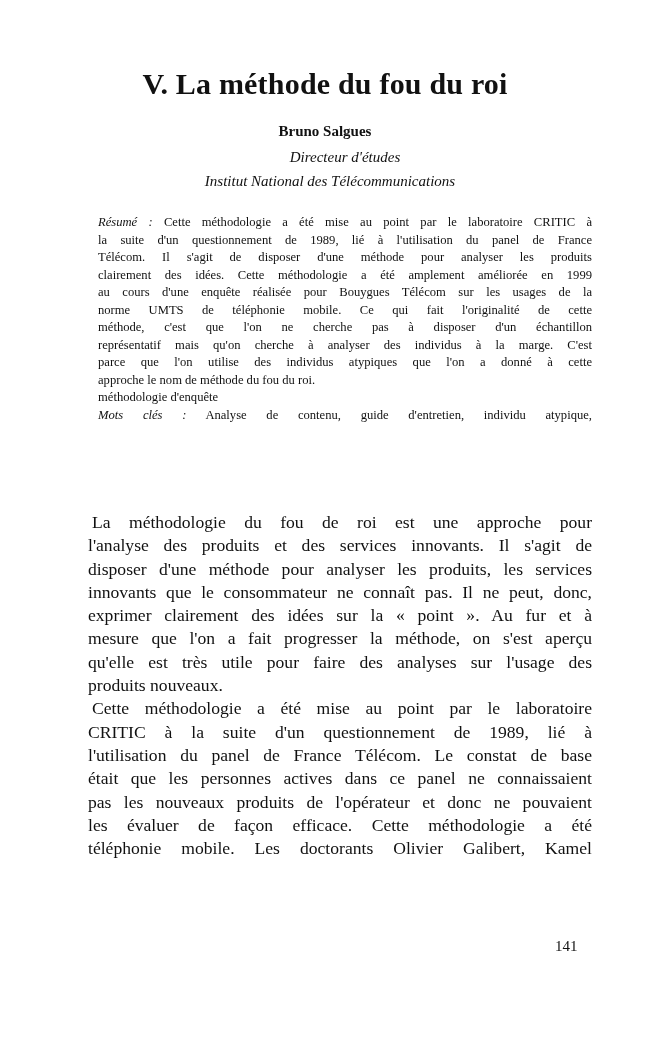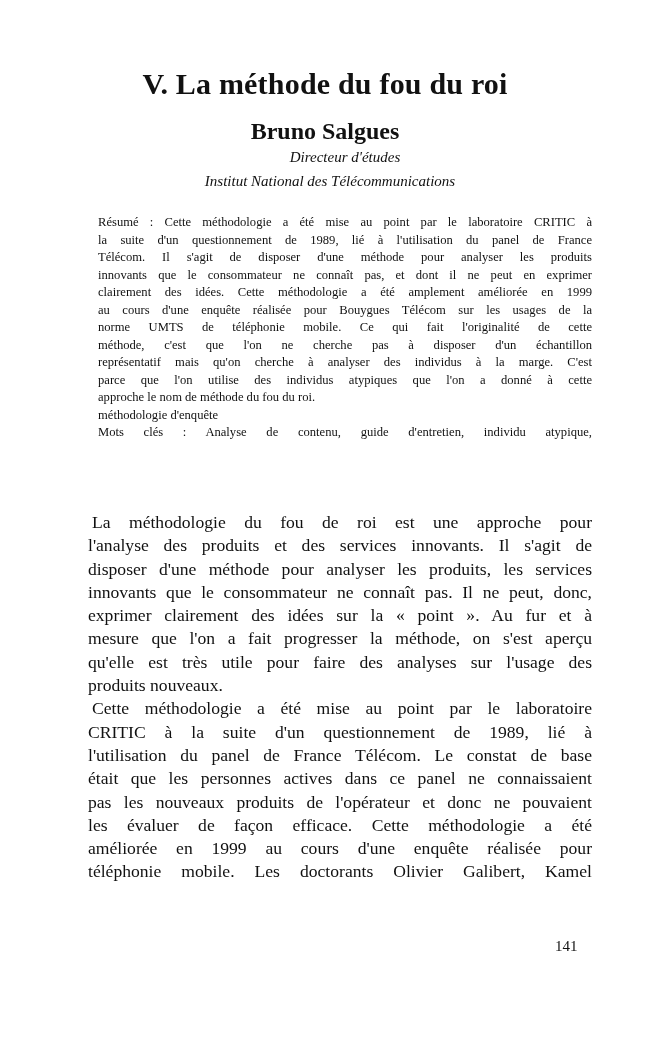--- a/index.html
+++ b/index.html
@@ -1,47 +1,46 @@
 <!DOCTYPE html>
 <html><head>
   <meta charset="utf-8">
   <style>
     html, body { margin: 0; padding: 0; background: #ffffff; }
     body { width: 650px; height: 1037px; position: relative; overflow: hidden; color: #111; font-family: "Liberation Serif", serif; }
     .page { position: absolute; left: 0; top: 0; width: 650px; height: 899px; }
     .title { position: absolute; left: 0; width: 650px; top: 66px; text-align: center; font-weight: bold; font-size: 30px; line-height: 36px; letter-spacing: 0.2px; }
-    .author { position: absolute; left: 0; width: 650px; top: 117px; text-align: center; font-weight: bold; font-size: 24px; line-height: 28px; }
+    .author { position: absolute; left: 0; width: 650px; top: 117px; text-align: center; font-weight: bold; font-size: 15px; line-height: 28px; }
     .affil { position: absolute; left: 0; width: 650px; text-align: center; font-style: italic; font-size: 15px; line-height: 18px; }
     .affil1 { top: 148px; left: 20px; }
     .affil2 { top: 172px; left: 5px; }
     .abs { position: absolute; left: 98px; width: 494px; top: 214px; font-size: 12.6px; line-height: 17.5px; }
     .line { display: block; text-align: justify; text-align-last: justify; white-space: nowrap; height: 17.5px; }
     .line.last { text-align-last: left; }
     .abs .line { white-space: normal; }
-    .lbl { }
+    .lbl { font-style: italic; }
     .it { }
     .body { position: absolute; left: 88px; width: 504px; top: 511px; font-size: 17.6px; line-height: 23.3px; }
     .body .line { height: 23.3px; white-space: normal; }
     .pagenum { position: absolute; left: 555px; top: 938px; font-size: 15px; }
   </style>
 </head>
 <body>
 
 <div class="page">
 
   <div class="title">V. La méthode du fou du roi</div>
   <div class="author">Bruno Salgues</div>
   <div class="affil affil1">Directeur d'études</div>
   <div class="affil affil2">Institut National des Télécommunications</div>
 
   <div class="abs">
     <span class="line"><span class="lbl">Résumé :</span> <span>Cette méthodologie a été mise au point par le laboratoire CRITIC à</span></span>
     <span class="line">la suite d'un questionnement de 1989, lié à l'utilisation du panel de France</span>
     <span class="line">Télécom. Il s'agit de disposer d'une méthode pour analyser les produits</span>
-    <span class="line">innovants que le consommateur ne connaît pas, et dont il ne peut en exprimer</span>
     <span class="line">clairement des idées. Cette méthodologie a été amplement améliorée en 1999</span>
     <span class="line">au cours d'une enquête réalisée pour Bouygues Télécom sur les usages de la</span>
     <span class="line">norme UMTS de téléphonie mobile. Ce qui fait l'originalité de cette</span>
     <span class="line">méthode, c'est que l'on ne cherche pas à disposer d'un échantillon</span>
     <span class="line">représentatif mais qu'on cherche à analyser des individus à la marge. C'est</span>
     <span class="line"><span>parce que l'on utilise des</span> <span class="it">individus atypiques</span> <span>que l'on a donné à cette</span></span>
     <span class="line last">approche le nom de méthode du fou du roi.</span>
     <span class="line last">méthodologie d'enquête</span>
     <span class="line"><span class="lbl">Mots clés :</span> <span>Analyse de contenu, guide d'entretien, individu atypique,</span></span>
   </div>
@@ -54,18 +53,17 @@
     <span class="line">exprimer clairement des idées sur la « point ». Au fur et à</span>
     <span class="line">mesure que l'on a fait progresser la méthode, on s'est aperçu</span>
     <span class="line">qu'elle est très utile pour faire des analyses sur l'usage des</span>
     <span class="line last">produits nouveaux.</span>
     <span class="line" style="padding-left:4px">Cette méthodologie a été mise au point par le laboratoire</span>
     <span class="line">CRITIC à la suite d'un questionnement de 1989, lié à</span>
     <span class="line">l'utilisation du panel de France Télécom. Le constat de base</span>
     <span class="line">était que les personnes actives dans ce panel ne connaissaient</span>
     <span class="line">pas les nouveaux produits de l'opérateur et donc ne pouvaient</span>
     <span class="line">les évaluer de façon efficace. Cette méthodologie a été</span>
-    <span class="line">améliorée en 1999 au cours d'une enquête réalisée pour</span>
     <span class="line">téléphonie mobile. Les doctorants Olivier Galibert, Kamel</span>
   </div>
 
   <div class="pagenum">141</div>
 </div>
 
 </body></html>

